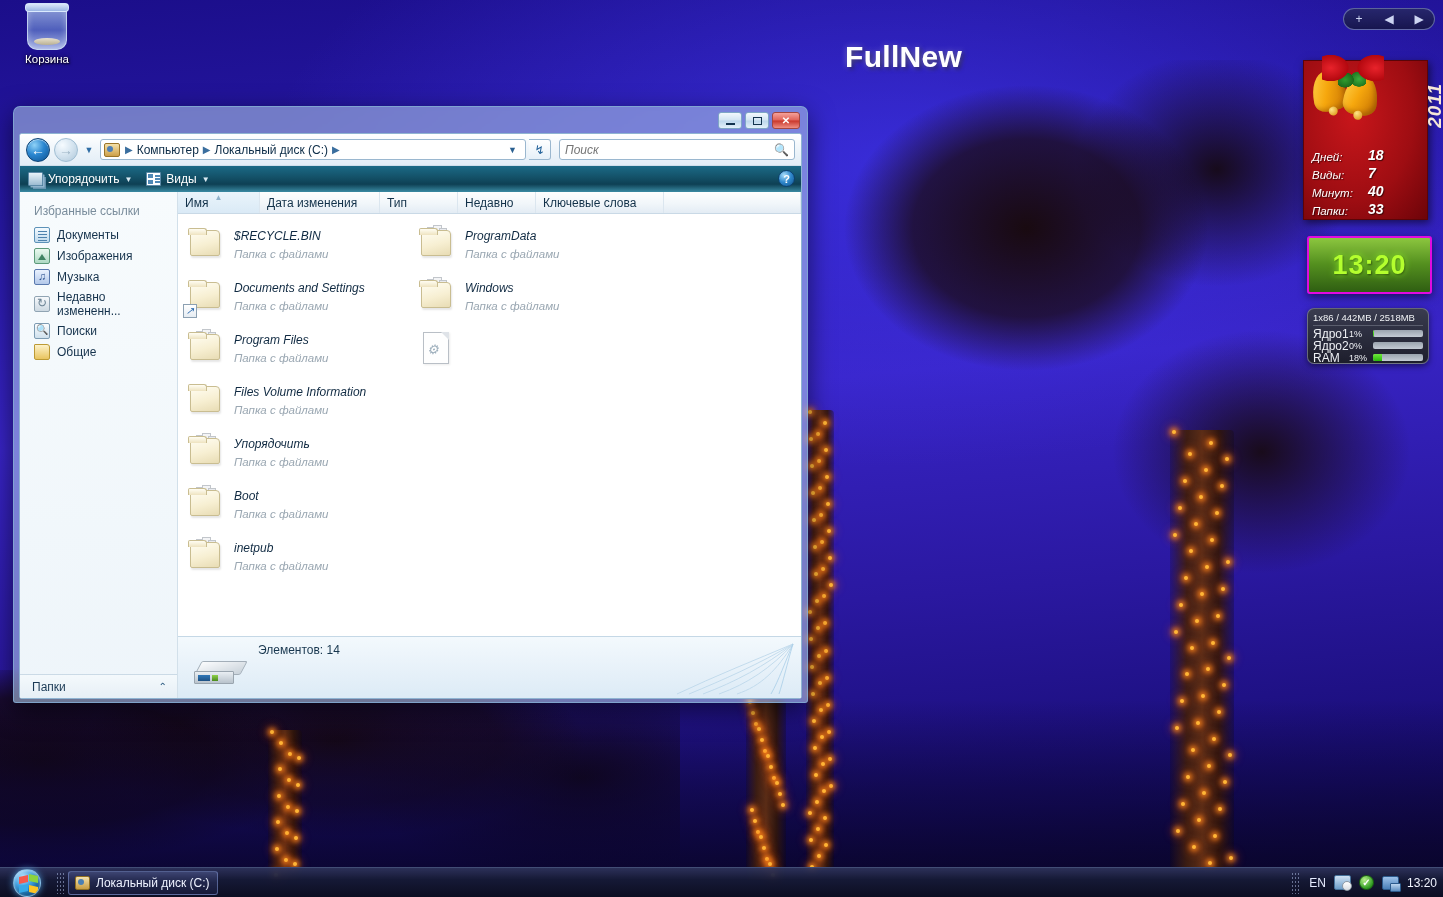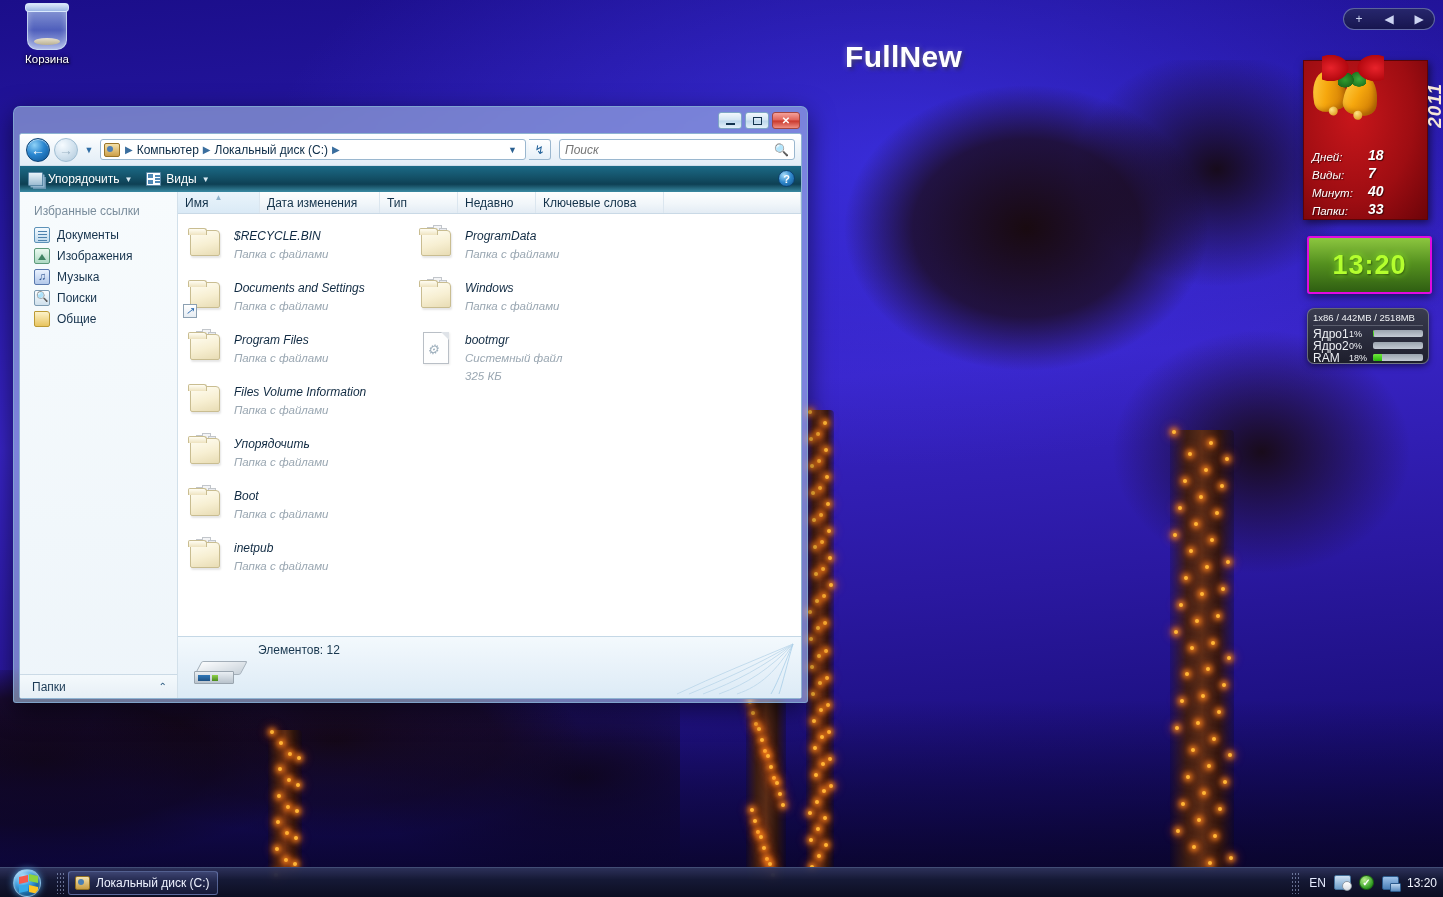--- a/index.html
+++ b/index.html
@@ -877,20 +877,24 @@
           </div>
           <div class="fav-item">
             <span class="fav-ico ic-pic"></span>
             <span>Изображения</span>
           </div>
           <div class="fav-item">
             <span class="fav-ico ic-mus"></span>
             <span>Музыка</span>
           </div>
           <div class="fav-item">
+            <span class="fav-ico ic-rec"></span>
+            <span>Недавно измененн...</span>
+          </div>
+          <div class="fav-item">
             <span class="fav-ico ic-srch"></span>
             <span>Поиски</span>
           </div>
           <div class="fav-item">
             <span class="fav-ico ic-folder"></span>
             <span>Общие</span>
           </div>
 
           <div id="folders-pane">
             <span>Папки</span>
@@ -1030,31 +1034,26 @@
                 <span class="fname">Windows</span><br>
                 <span class="fsub">Папка с файлами</span>
               </span>
             </div>
 
             <div class="fitem">
               <span class="ficon file-sys">
                 <span class="file-plain"></span>
                   <span class="gear">⚙</span>
               </span>
-              <span class="fmeta">
-                <span class="fname">bootmgr</span><br>
-                <span class="fsub">Системный файл</span><br>
-                <span class="fsub">325 КБ</span>
-              </span>
             </div>
 
           </div>
 
           <div id="statusbar">
-            <div id="st-count">Элементов: 12</div>
+            <div id="st-count">Элементов: 14</div>
             <div id="st-drive">
               <span class="d-top"></span>
               <span class="d-face">
                   <span class="d-led"></span>
                   <span class="d-led2"></span>
                 </span>
             </div>
             <svg id="st-swoosh" viewBox="0 0 120 54">
               <g stroke="#bcd7ea" fill="none" stroke-width="1">
                 <path d="M118 2 C 80 18, 40 34, 2 52"></path>

